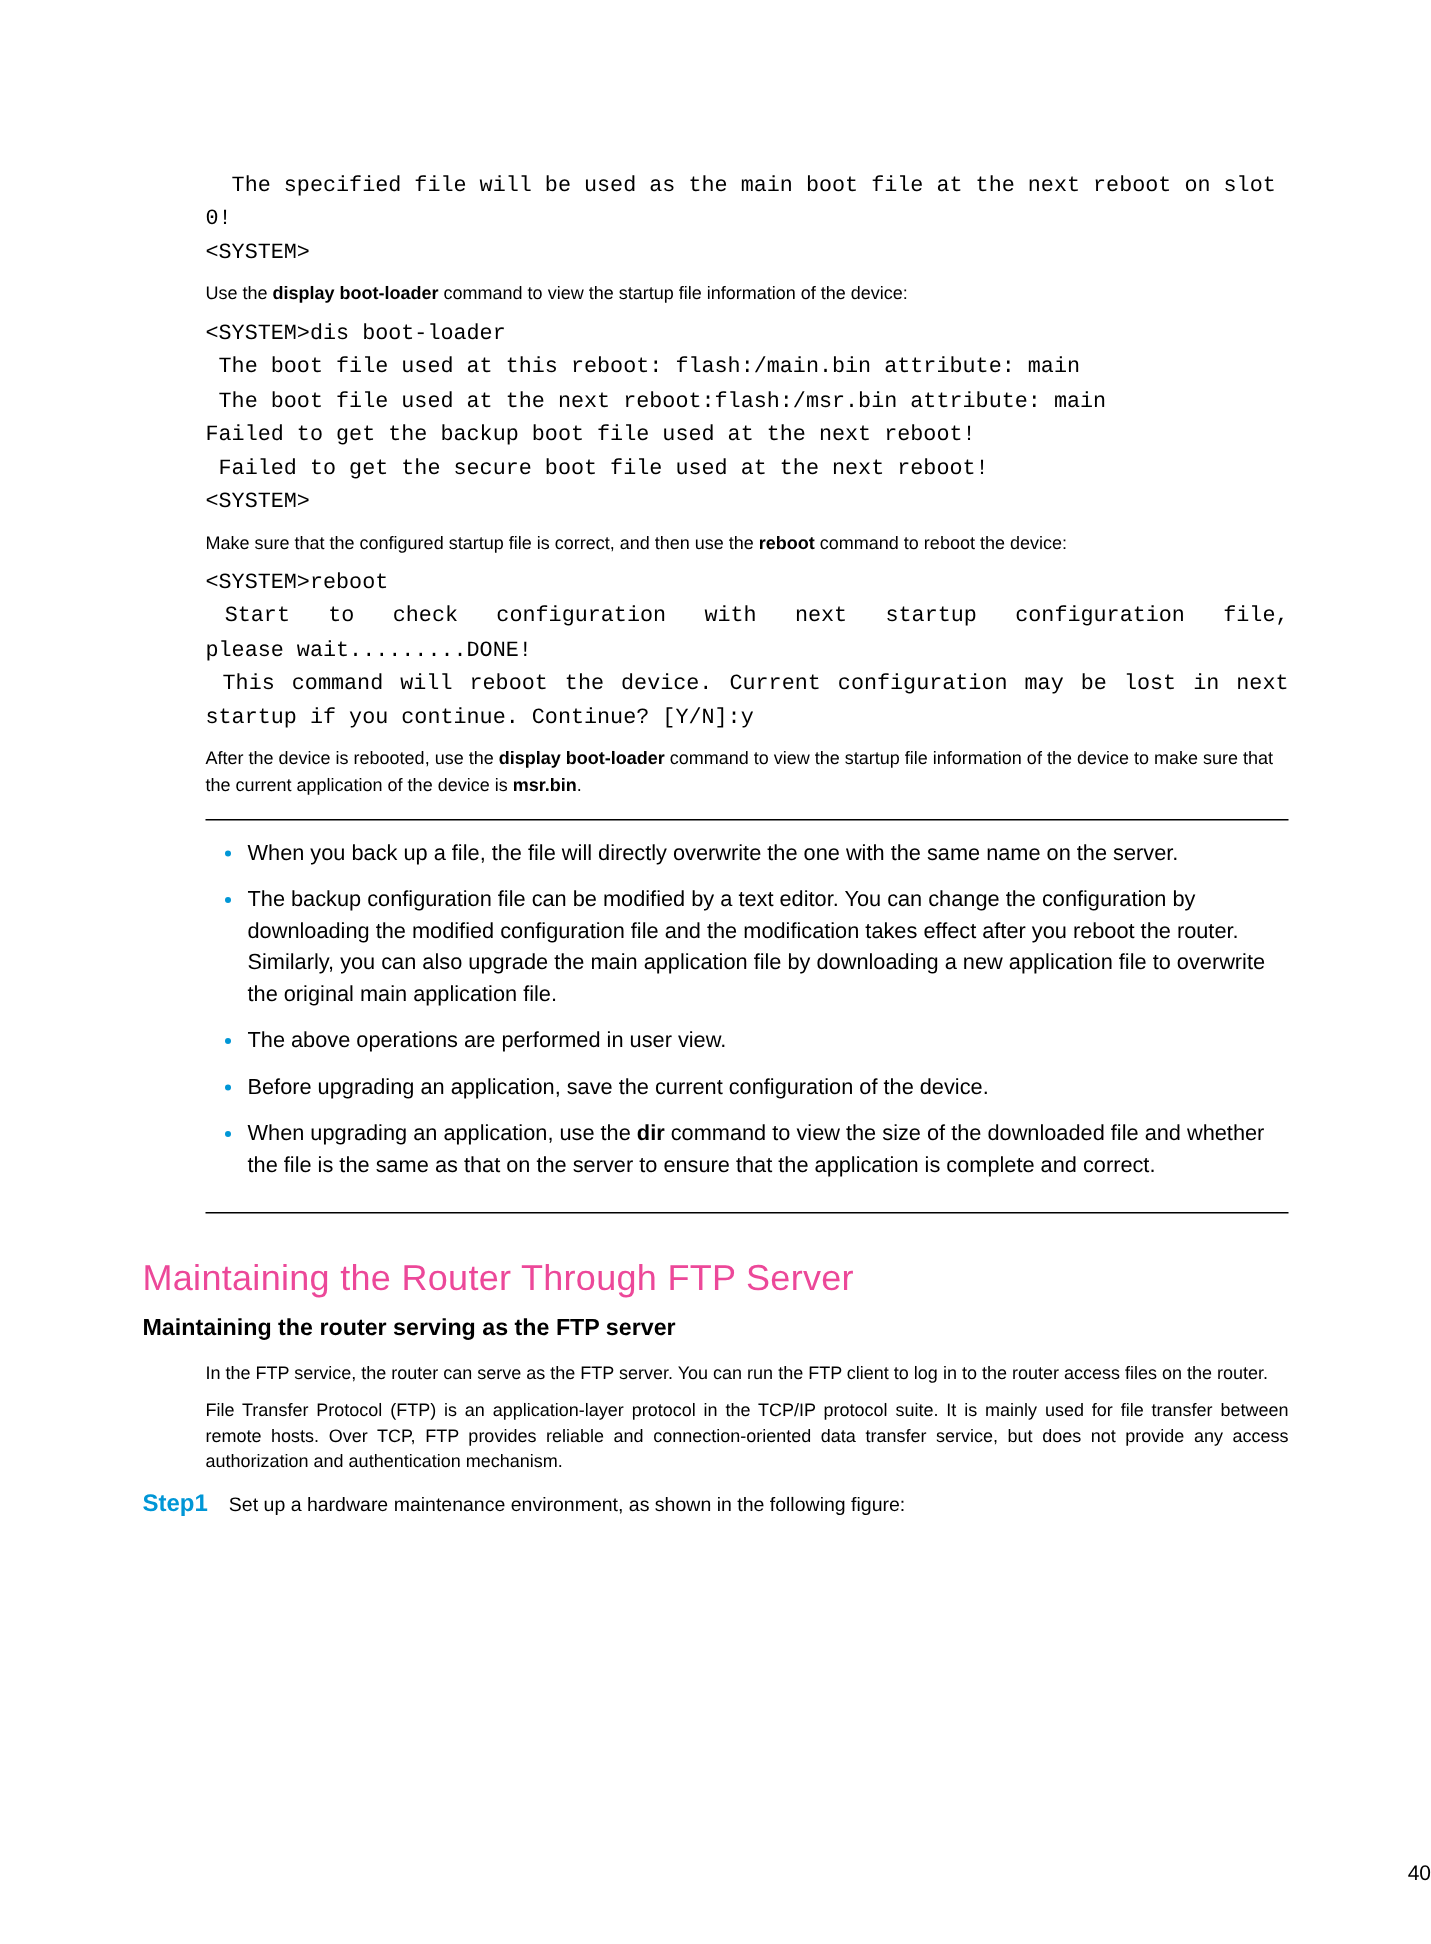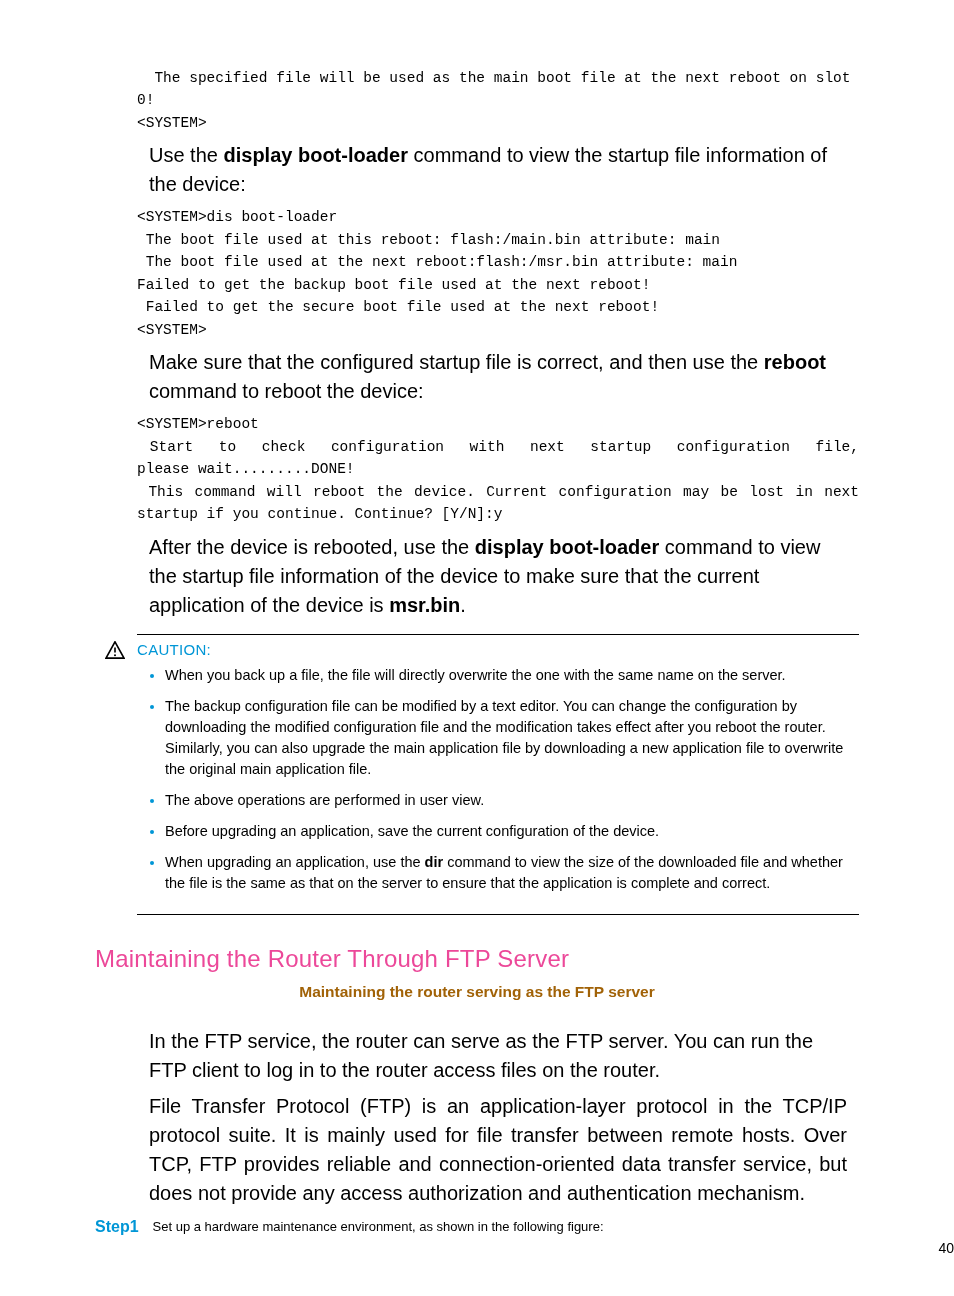--- a/index.html
+++ b/index.html
@@ -6,50 +6,49 @@
     margin: 0;
     padding: 0;
     background: #ffffff;
     font-family: "Futura", "Trebuchet MS", Arial, sans-serif;
     color: #000;
   }
   .page {
     width: 954px;
     min-height: 1296px;
     margin: 0 auto;
-    padding: 67px 95px 40px 95px;
+    padding: 113px 95px 40px 95px;
     box-sizing: border-box;
     position: relative;
   }
   .mono {
     font-family: "Courier New", monospace;
     font-size: 14.5px;
     line-height: 1.55;
     white-space: pre-wrap;
     color: #000;
   }
   .body-text {
-    font-size: 20px;
+    font-size: 12px;
     line-height: 1.45;
-    margin: 7px 12px;
+    margin: 7px 0;
   }
   .body-text b { font-weight: bold; }
   h1.section {
     font-weight: 300;
     font-size: 24px;
     color: #ec4899;
     margin: 30px 0 8px 0;
     letter-spacing: 0.2px;
   }
   h2.subsection {
     font-weight: bold;
     font-size: 15.5px;
-    color: #a16207;
-    margin: 10px 0 26px 0;
-    text-align: center;
+    color: #000000;
+    margin: 10px 0 12px 0;
   }
   .caution-block {
     border-top: 1px solid #000;
     border-bottom: 1px solid #000;
     margin: 14px 0 22px 0;
     padding: 6px 0 10px 0;
   }
   .caution-head {
     display: flex;
     align-items: center;
@@ -134,30 +133,20 @@
 
     <div class="mono justify">&lt;SYSTEM&gt;reboot
  Start  to  check  configuration  with  next  startup  configuration  file,  please wait.........DONE!
  This command will reboot the device. Current configuration may be lost in next startup if you continue. Continue? [Y/N]:y</div>
 
     <p class="body-text">
       <span>After the device is rebooted, use the </span><b>display boot-loader</b><span> command to view the startup file information of the device to make sure that the current application of the device is </span><b>msr.bin</b><span>.</span>
     </p>
 
     <div class="caution-block">
-      <div class="caution-head">
-        <span class="caution-icon">
-          <svg viewBox="0 0 24 22" width="20" height="18">
-            <path d="M12 1 L23 21 L1 21 Z" fill="none" stroke="#000" stroke-width="2"></path>
-            <line x1="12" y1="8" x2="12" y2="14" stroke="#000" stroke-width="2"></line>
-            <circle cx="12" cy="17.5" r="1.2" fill="#000"></circle>
-          </svg>
-        </span>
-        <span class="caution-label">CAUTION:</span>
-      </div>
       <ul class="caution-list">
         <li>When you back up a file, the file will directly overwrite the one with the same name on the server.</li>
         <li>The backup configuration file can be modified by a text editor. You can change the configuration by downloading the modified configuration file and the modification takes effect after you reboot the router. Similarly, you can also upgrade the main application file by downloading a new application file to overwrite the original main application file.</li>
         <li>The above operations are performed in user view.</li>
         <li>Before upgrading an application, save the current configuration of the device.</li>
         <li>
           <span>When upgrading an application, use the </span><b>dir</b><span> command to view the size of the downloaded file and whether the file is the same as that on the server to ensure that the application is complete and correct.</span>
         </li>
       </ul>
     </div>

